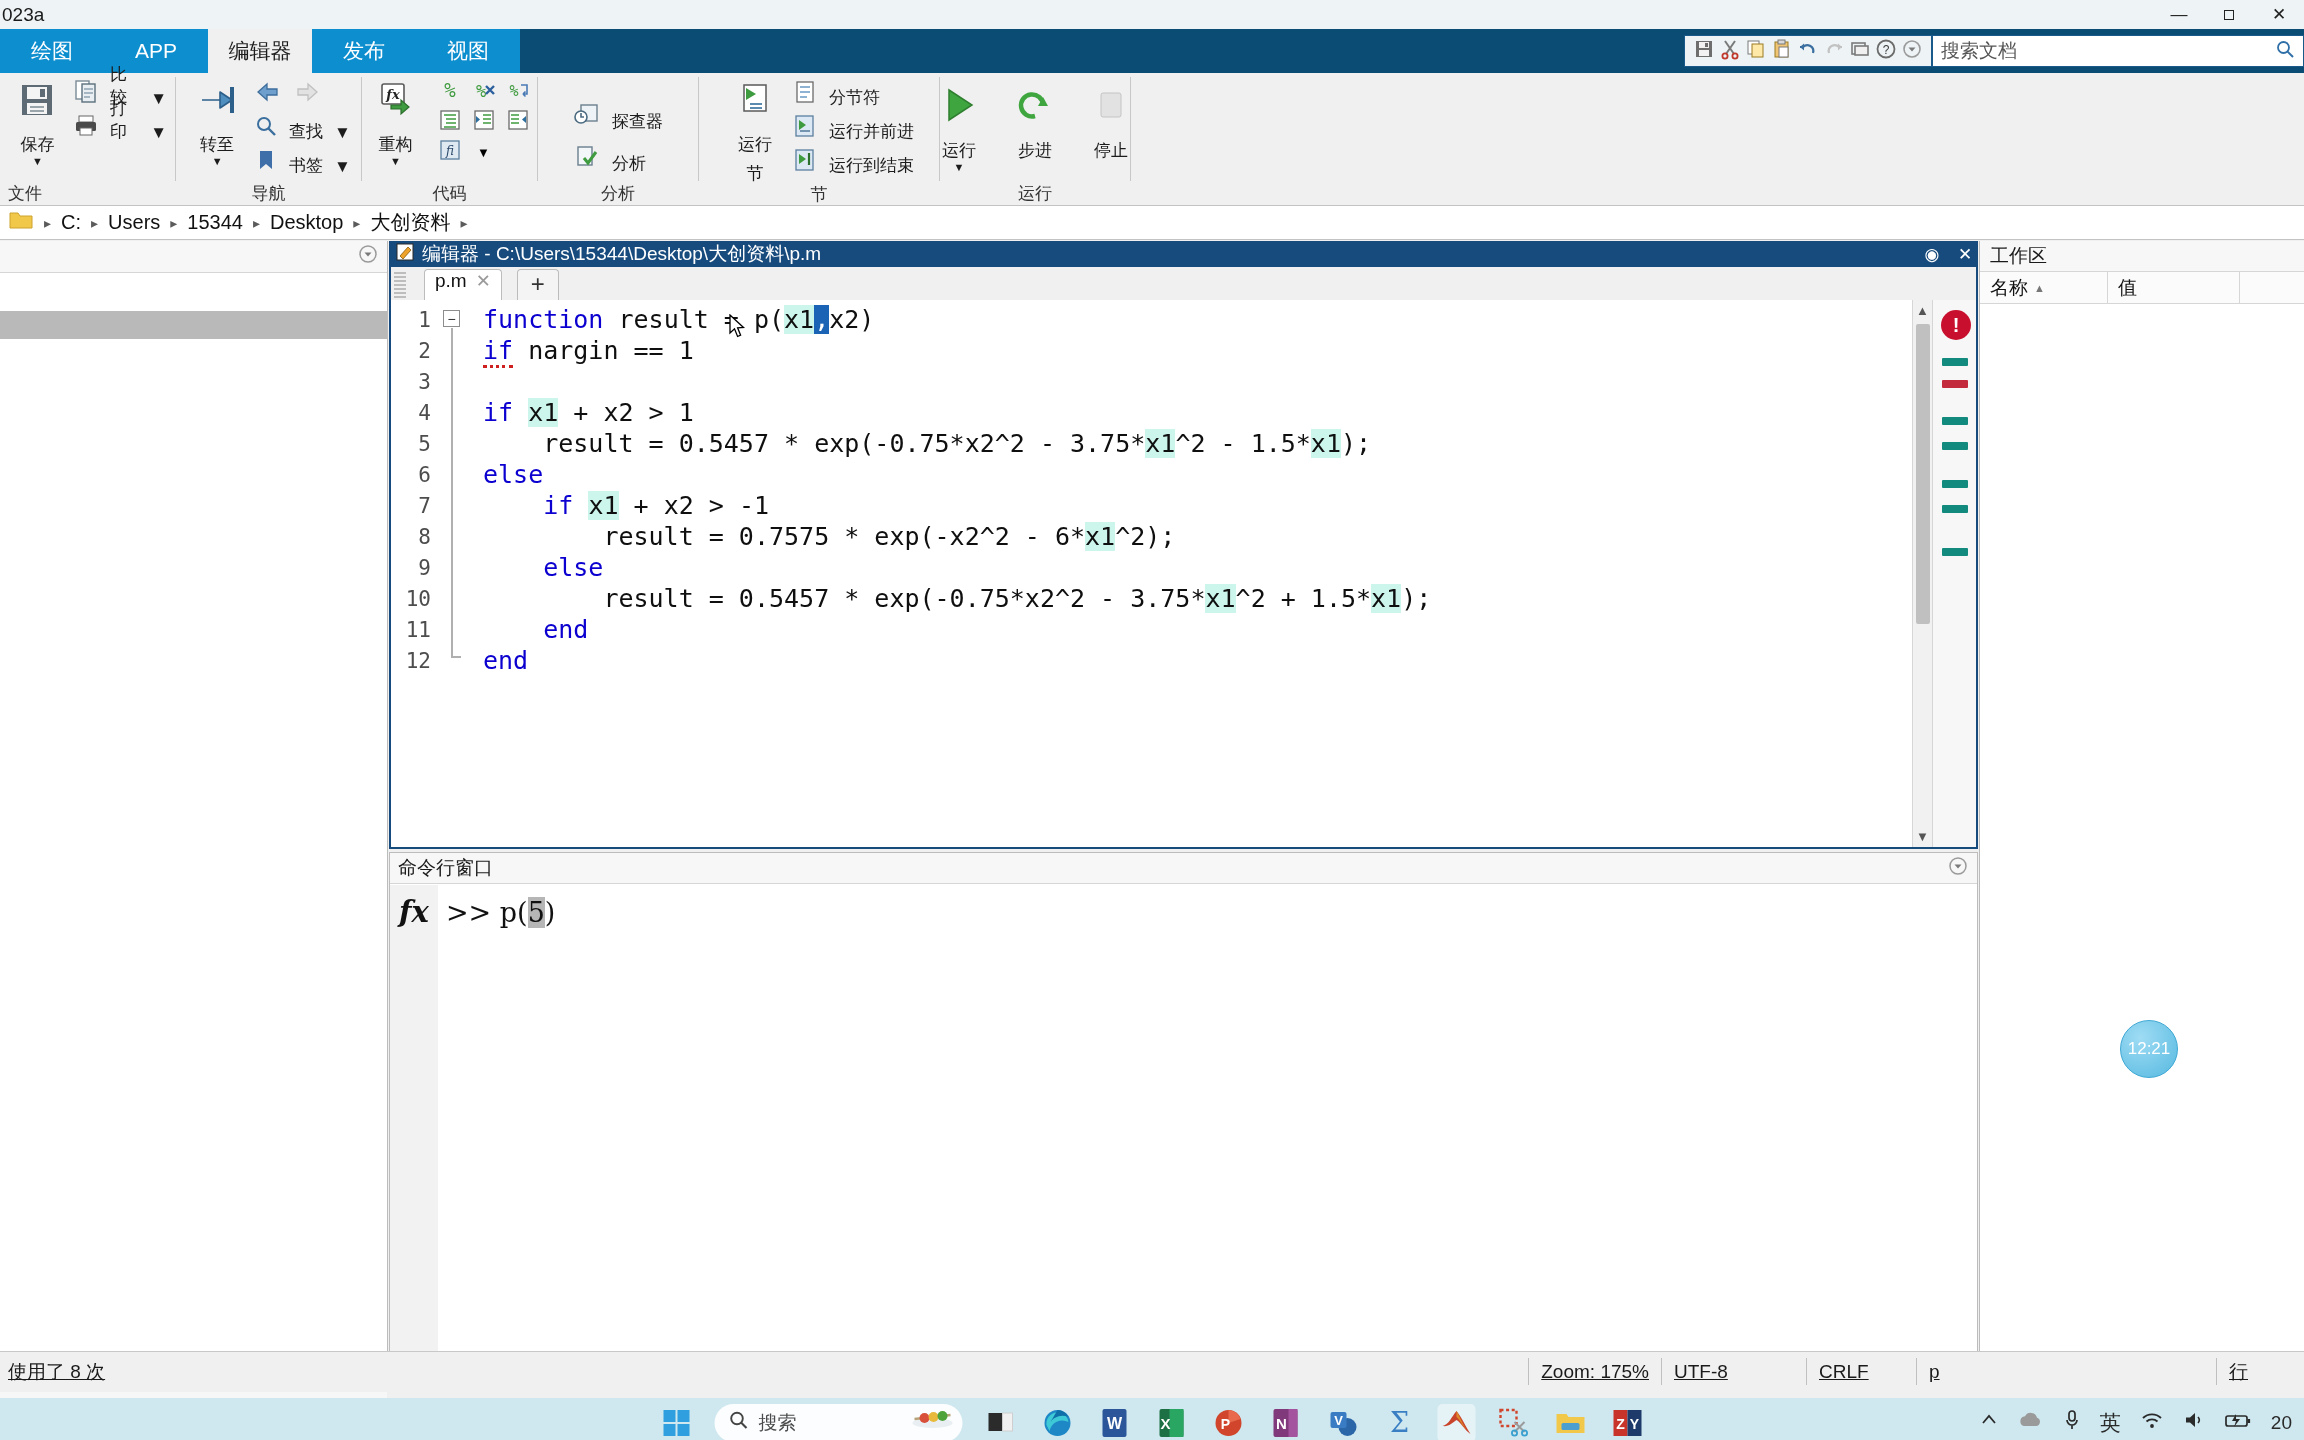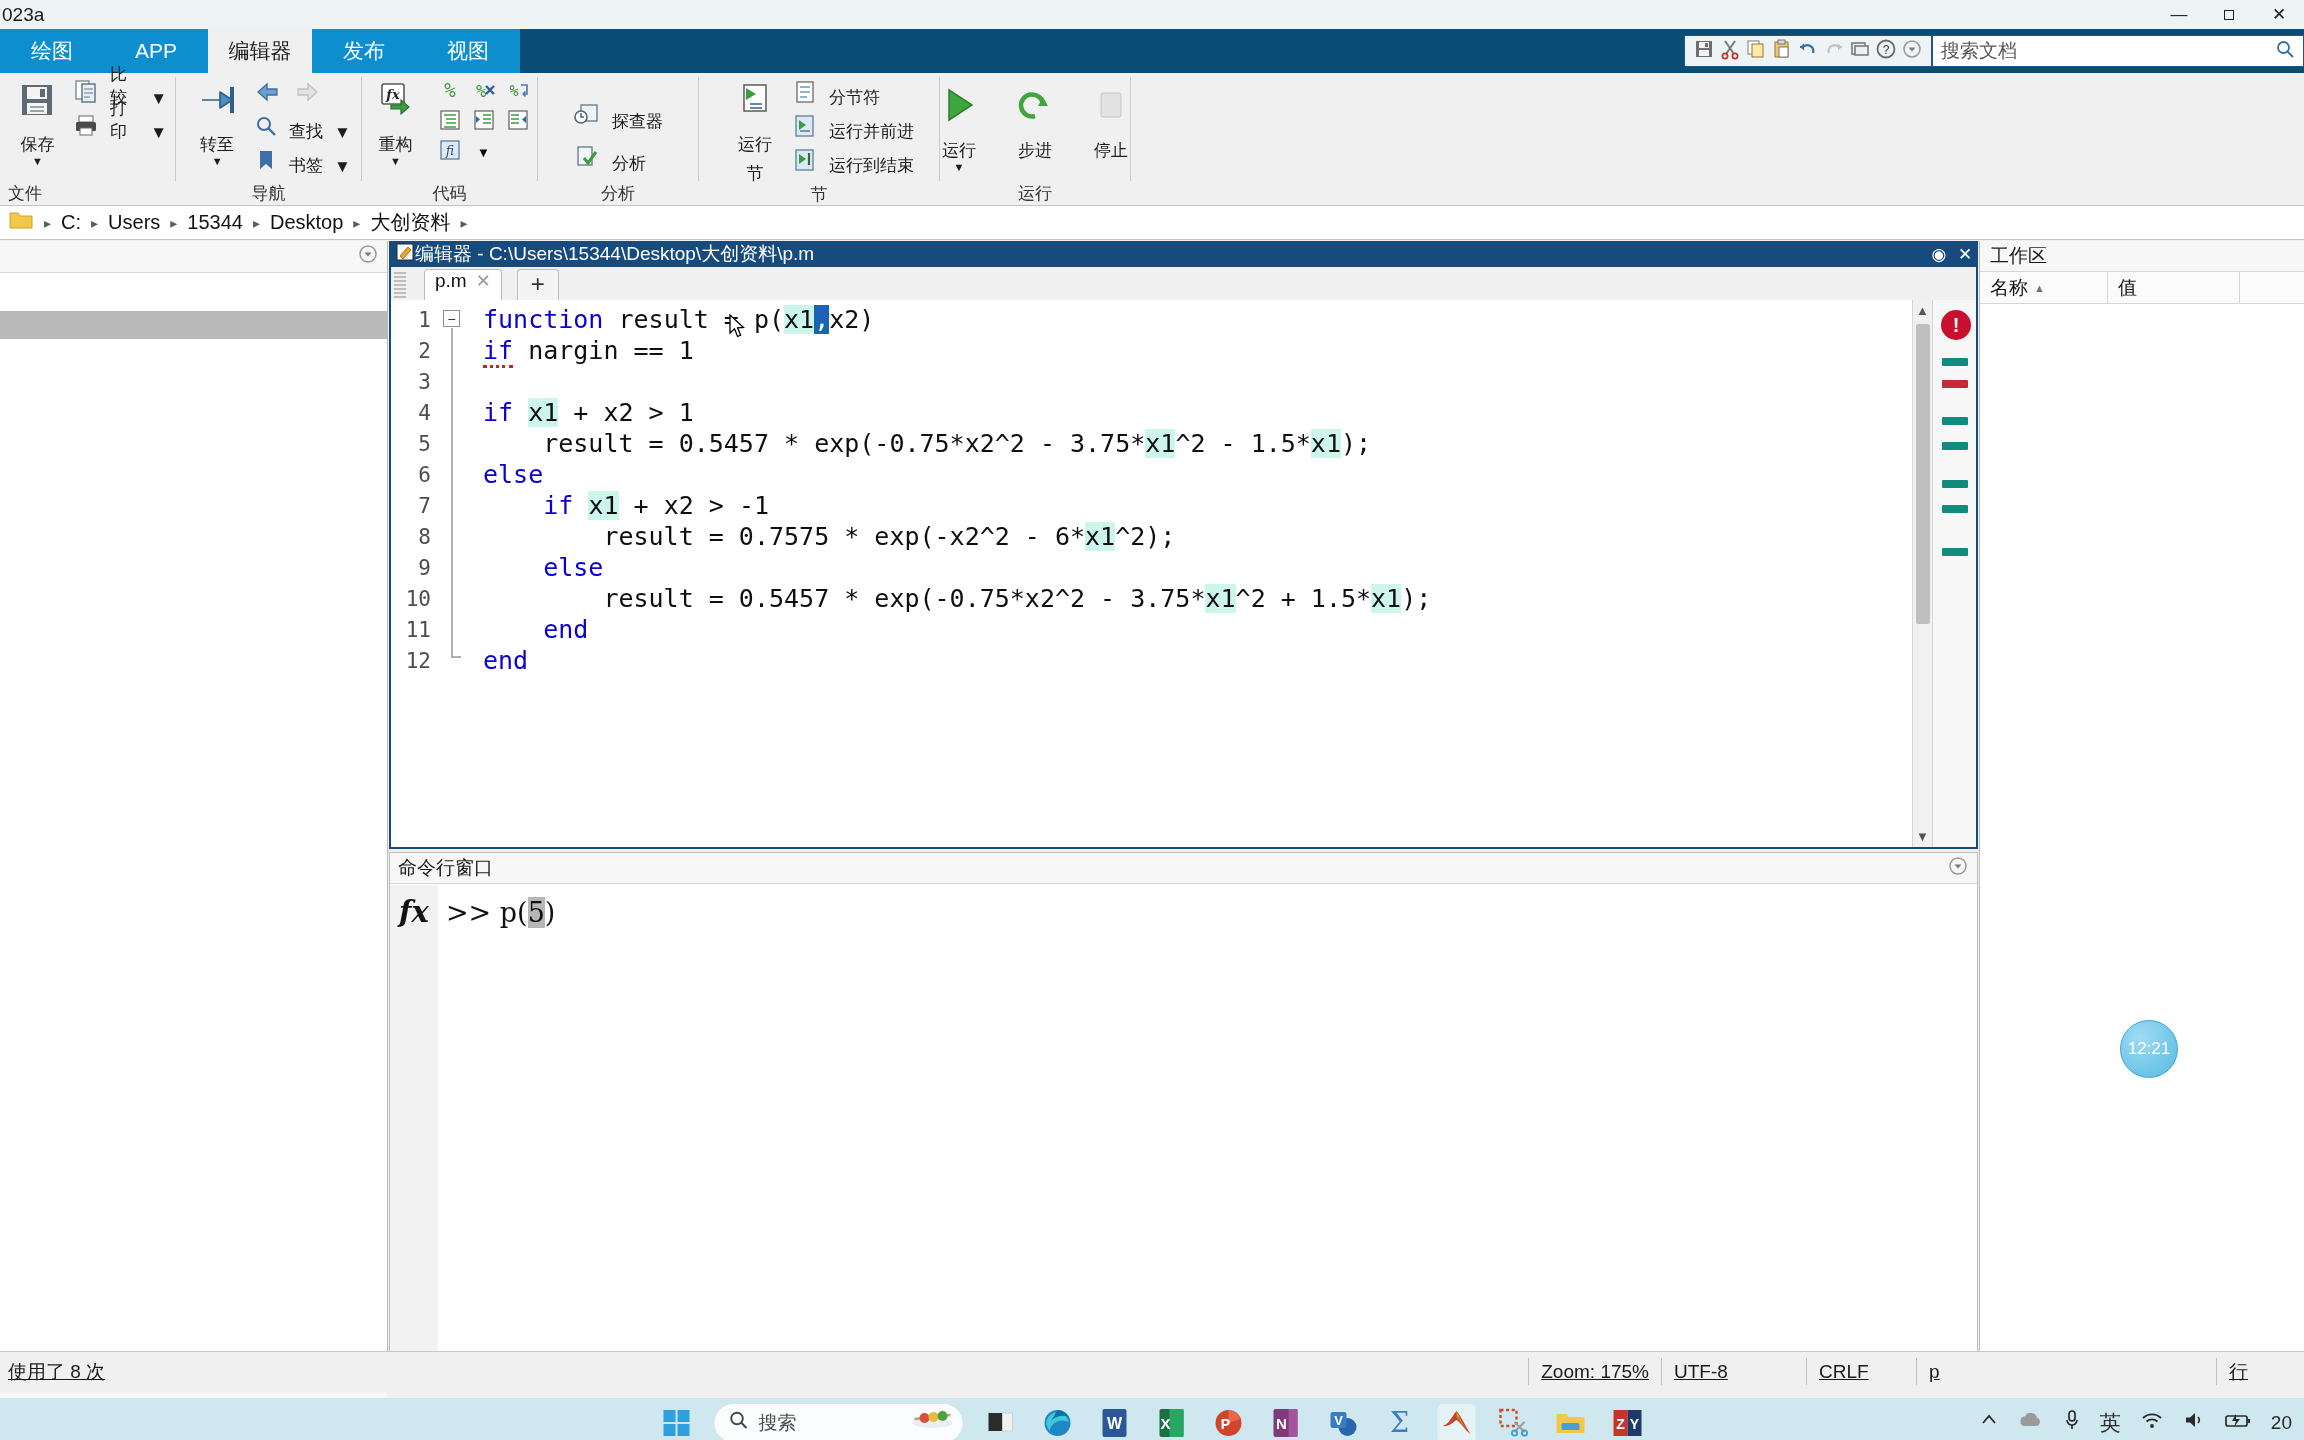--- a/index.html
+++ b/index.html
@@ -72,21 +72,21 @@
   .lp-greybar { height:28px; background:#b9b9b9; margin-top:38px; }
   .lp-divider { position:absolute; left:0; right:0; top:1117px; height:1px; background:#555; }
   .lp-collapse { position:absolute; left:0; right:0; top:1151px; height:34px;
                  background:#f7f7f7; border-bottom:1px solid #ccc;
                  display:flex; align-items:center; justify-content:flex-end; padding-right:16px; }
   .lp-detail { position:absolute; left:0; right:0; top:1186px; bottom:0; background:#fff; }
 
   
   .editorwin { position:absolute; top:241px; left:389px; width:1589px; height:608px; }
   .ew-title { height:26px; background:#184b7d; color:#fff; display:flex; align-items:center;
-              padding-left:6px; font-size:19px; }
+              padding-left:6px; font-size:19px; gap:7px; }
   .ew-title .spacer { flex:1; }
   .ew-ctrl { width:26px; height:26px; display:flex; align-items:center; justify-content:center;
              color:#fff; font-size:17px; }
   .ew-tabs { height:33px; background:#f0f0f0; display:flex; align-items:flex-end;
              border-left:2px solid #184b7d; border-right:2px solid #184b7d; }
   .ew-grip { width:12px; height:26px; margin:0 3px 2px 3px;
              background:repeating-linear-gradient(to bottom,#bdbdbd 0 2px,transparent 2px 4px); }
   .ftab { height:31px; background:#fff; border:1px solid #bcbcbc; border-bottom:none;
           border-radius:4px 4px 0 0; display:flex; padding:0 10px; gap:9px;
           font-size:19px; color:#111;margin-left:15px; }

